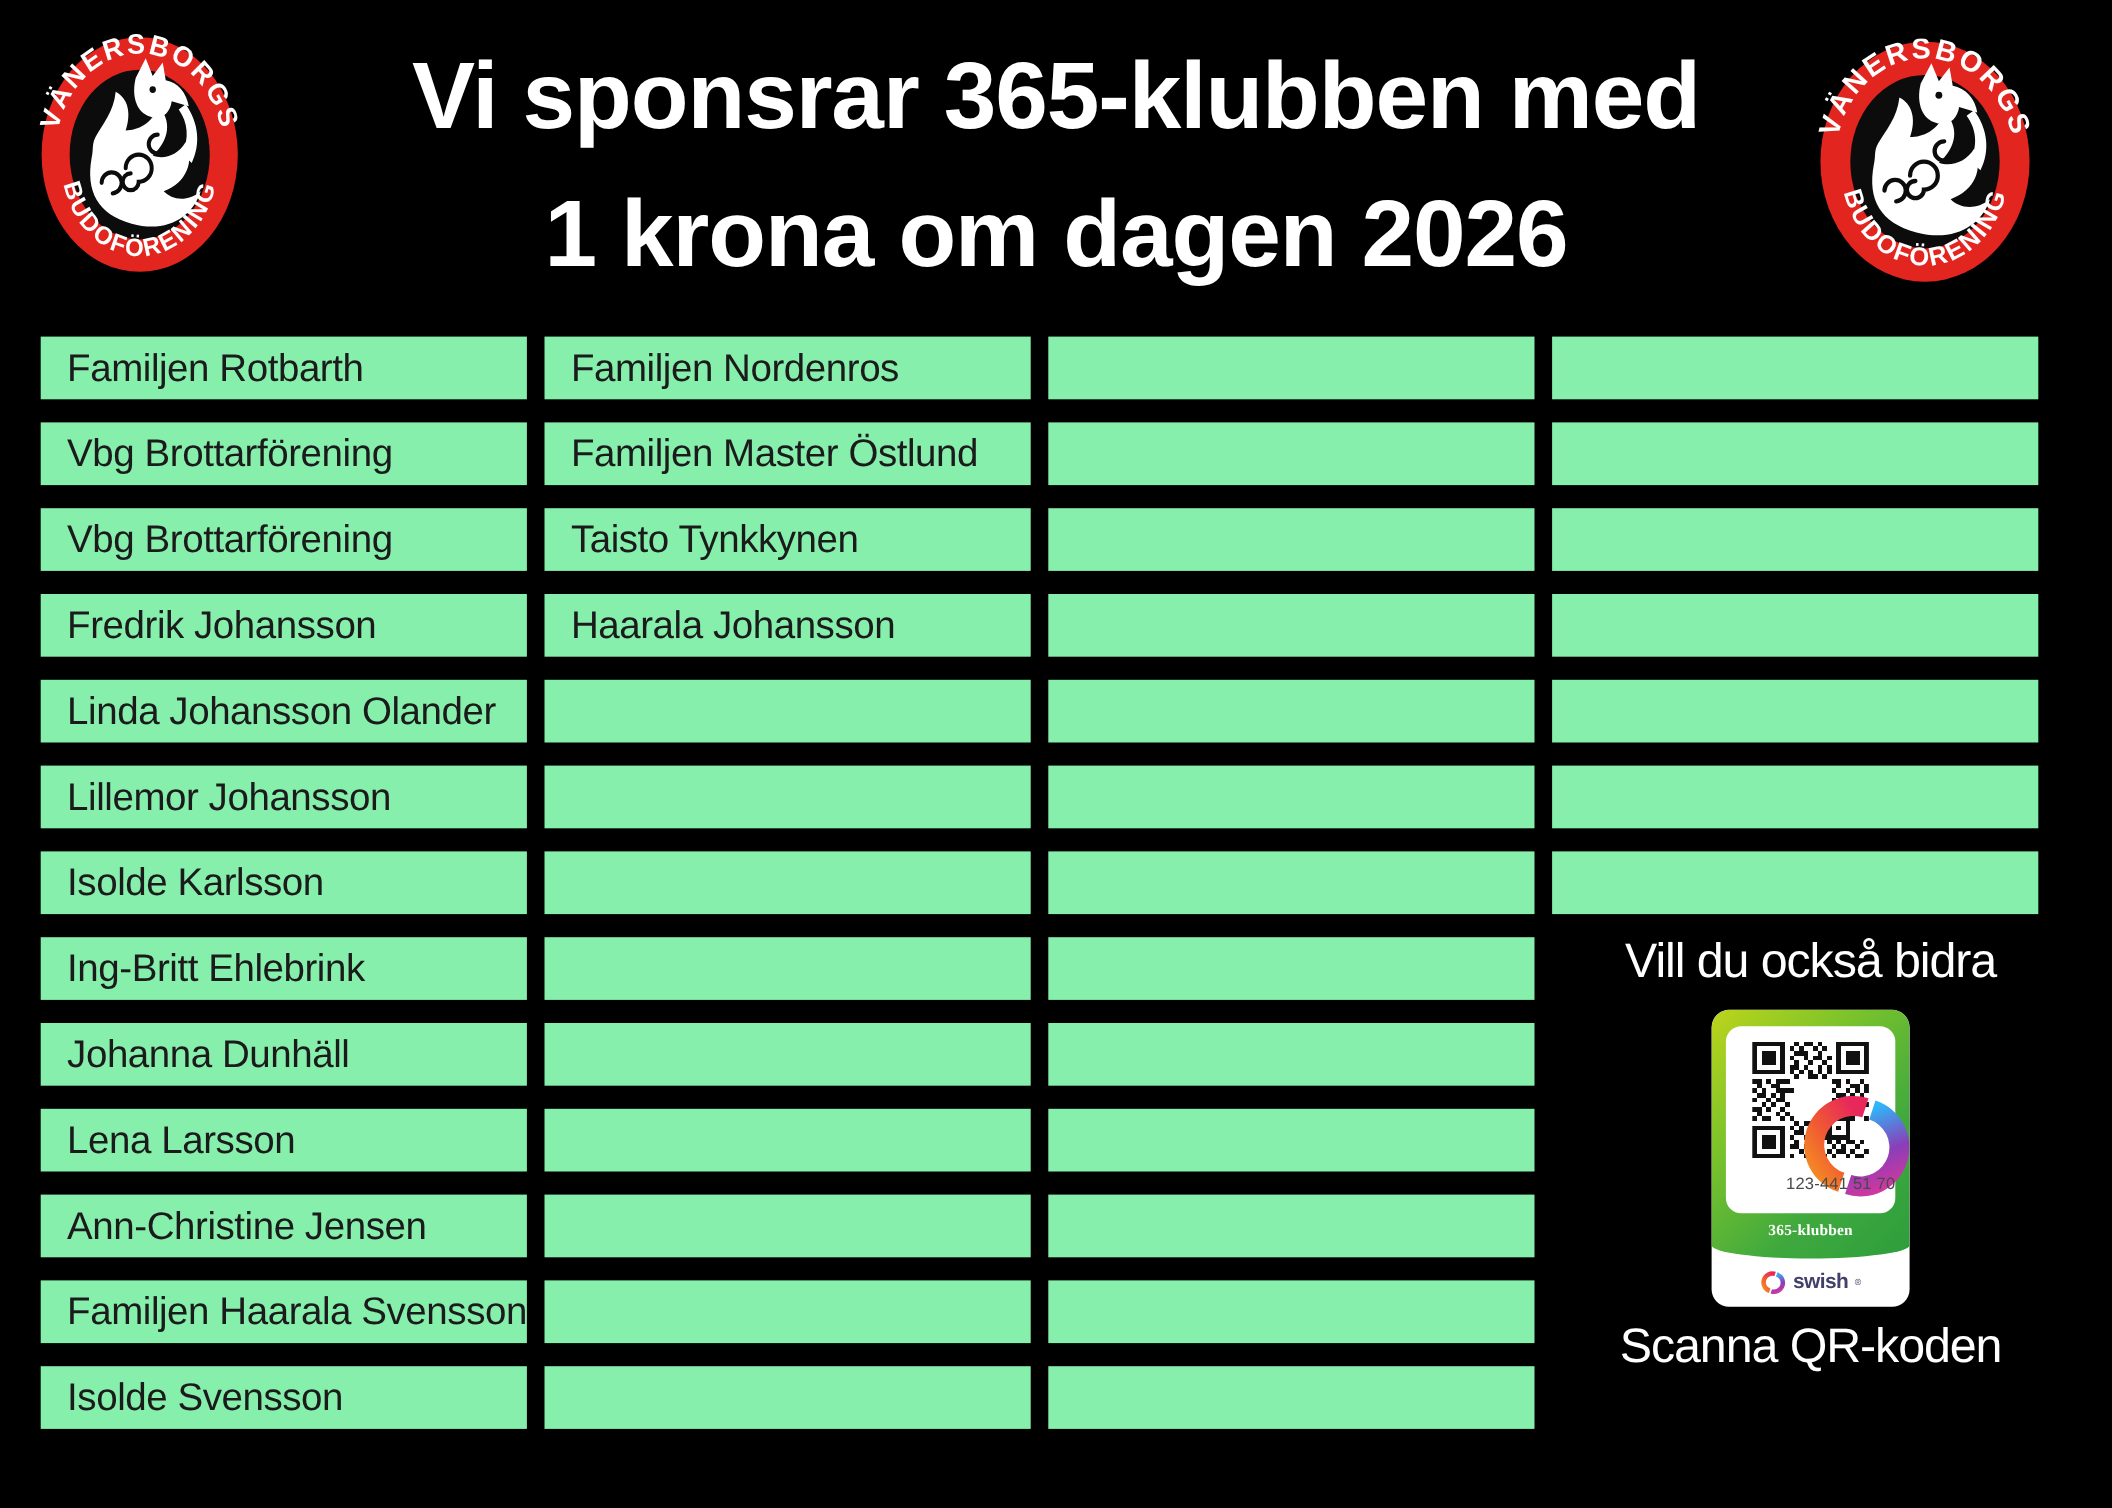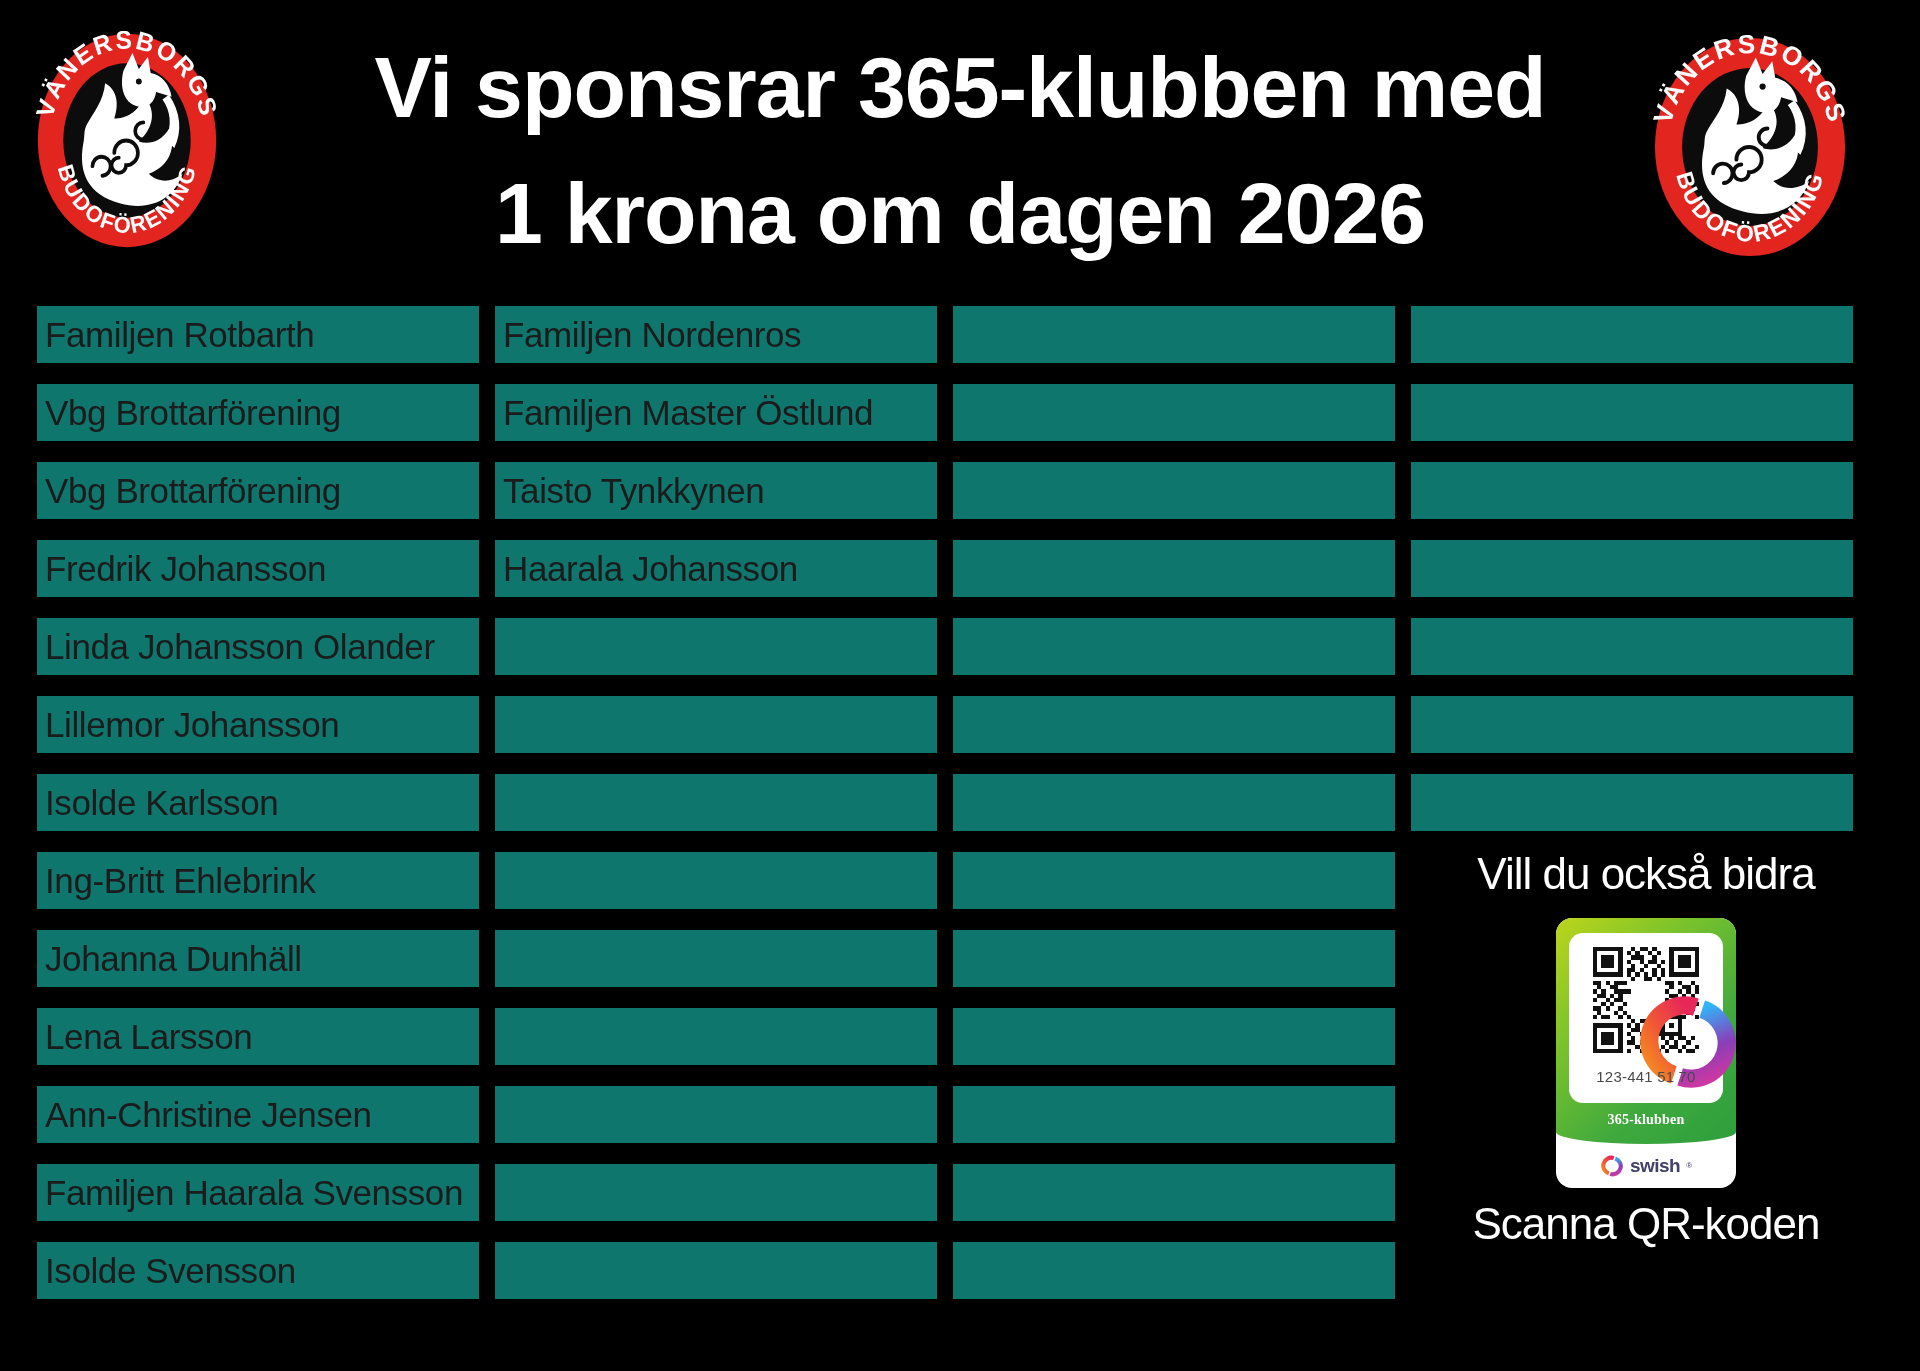--- a/index.html
+++ b/index.html
@@ -21,42 +21,42 @@
     letter-spacing:-1px;
   }
 
   
   .col{position:absolute;top:306px;width:442px;display:flex;flex-direction:column;gap:21px;}
   .col-1{left:37px;}
   .col-2{left:495px;}
   .col-3{left:953px;}
   .col-4{left:1411px;}
   .cell{
-    height:57px;background:#0f766e;box-sizing:border-box;
-    display:flex;align-items:center;padding-left:8px;
+    height:57px;background:#86efac;box-sizing:border-box;
+    display:flex;align-items:center;padding-left:24px;
     font-size:35px;letter-spacing:-0.4px;color:#1b1b1b;white-space:nowrap;
   }
 
   
   .promo{position:absolute;left:1425px;top:840px;width:442px;text-align:center;color:#fff;}
   .promo-q{font-size:44px;line-height:58px;letter-spacing:-1px;padding-top:5px;}
   .scan{font-size:44px;letter-spacing:-1px;margin-top:10px;line-height:52px;}
 
   .swish-card{
     position:relative;width:180px;height:270px;margin:15px auto 0 auto;
     background:#fff;border-radius:16px;overflow:hidden;text-align:center;
   }
   .card-green{
     position:absolute;left:0;top:0;width:100%;height:226px;
     background:linear-gradient(135deg,#bdd51b 0%,#7cc32b 32%,#3fa93e 68%,#2d9e3c 100%);
     border-radius:16px 16px 50% 50% / 16px 16px 12px 12px;
   }
   .card-white{
     position:absolute;left:13px;top:15px;width:154px;height:170px;
-    background:#fff;border-radius:14px;
+    background:#fff;border-radius:14px;text-align:right;
   }
   .qr-wrap{position:absolute;left:24px;top:14px;width:106px;height:106px;}
   .qr-wrap svg{display:block;width:106px;height:106px;}
   .qr-swirl{position:absolute;left:42px;top:42px;width:22px;height:22px;}
   .qr-phone{
     position:absolute;left:0;bottom:18px;width:100%;
     font-size:15px;letter-spacing:0.2px;color:#4a4a4a;
   }
   .card-label{
     position:absolute;left:0;top:194px;width:100%;

